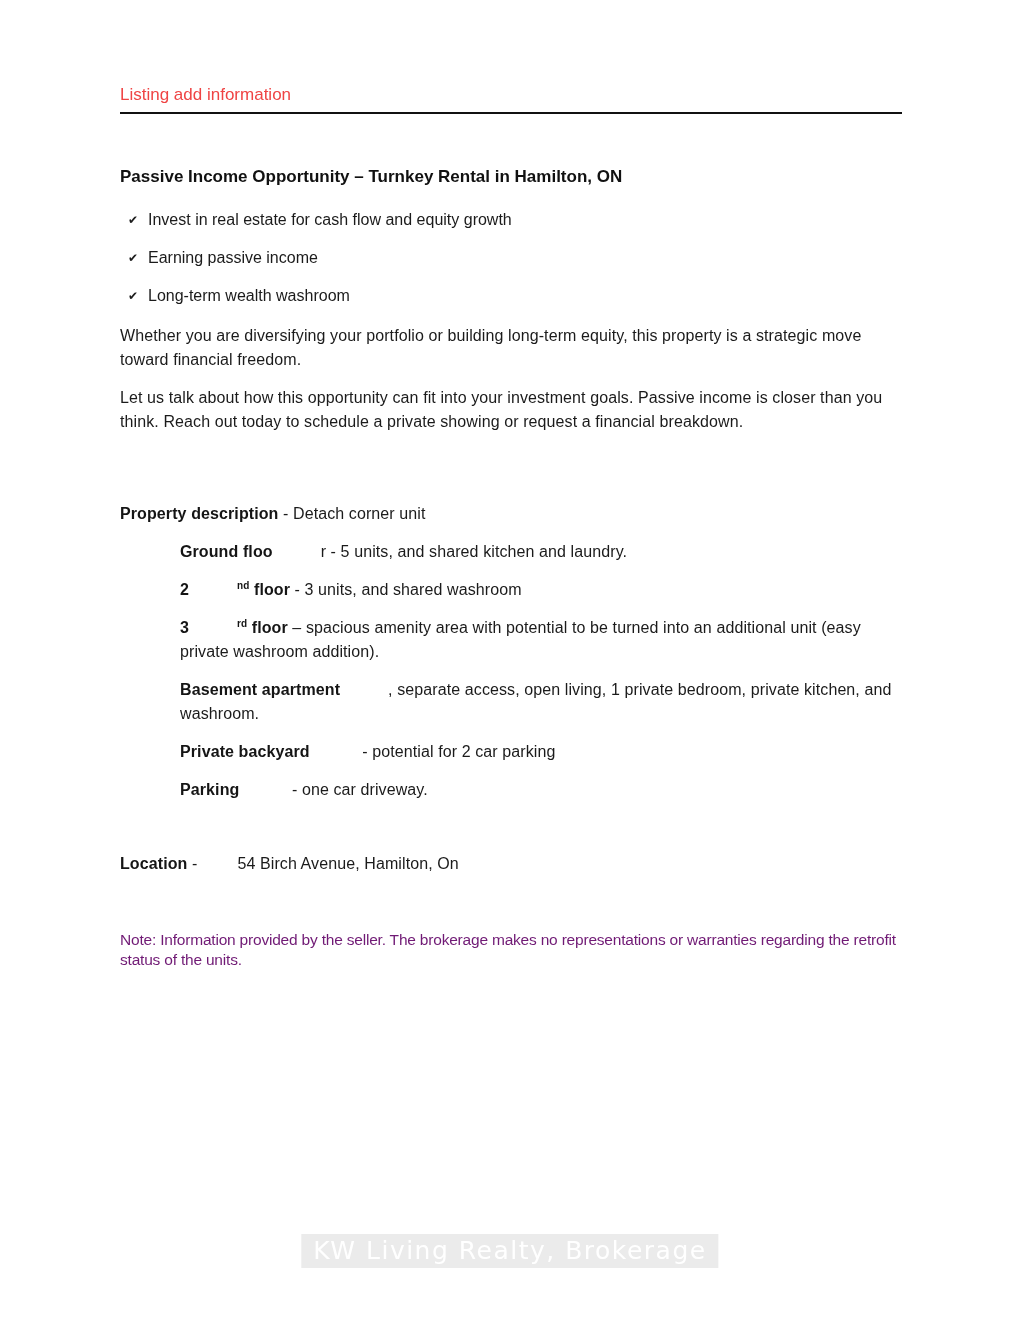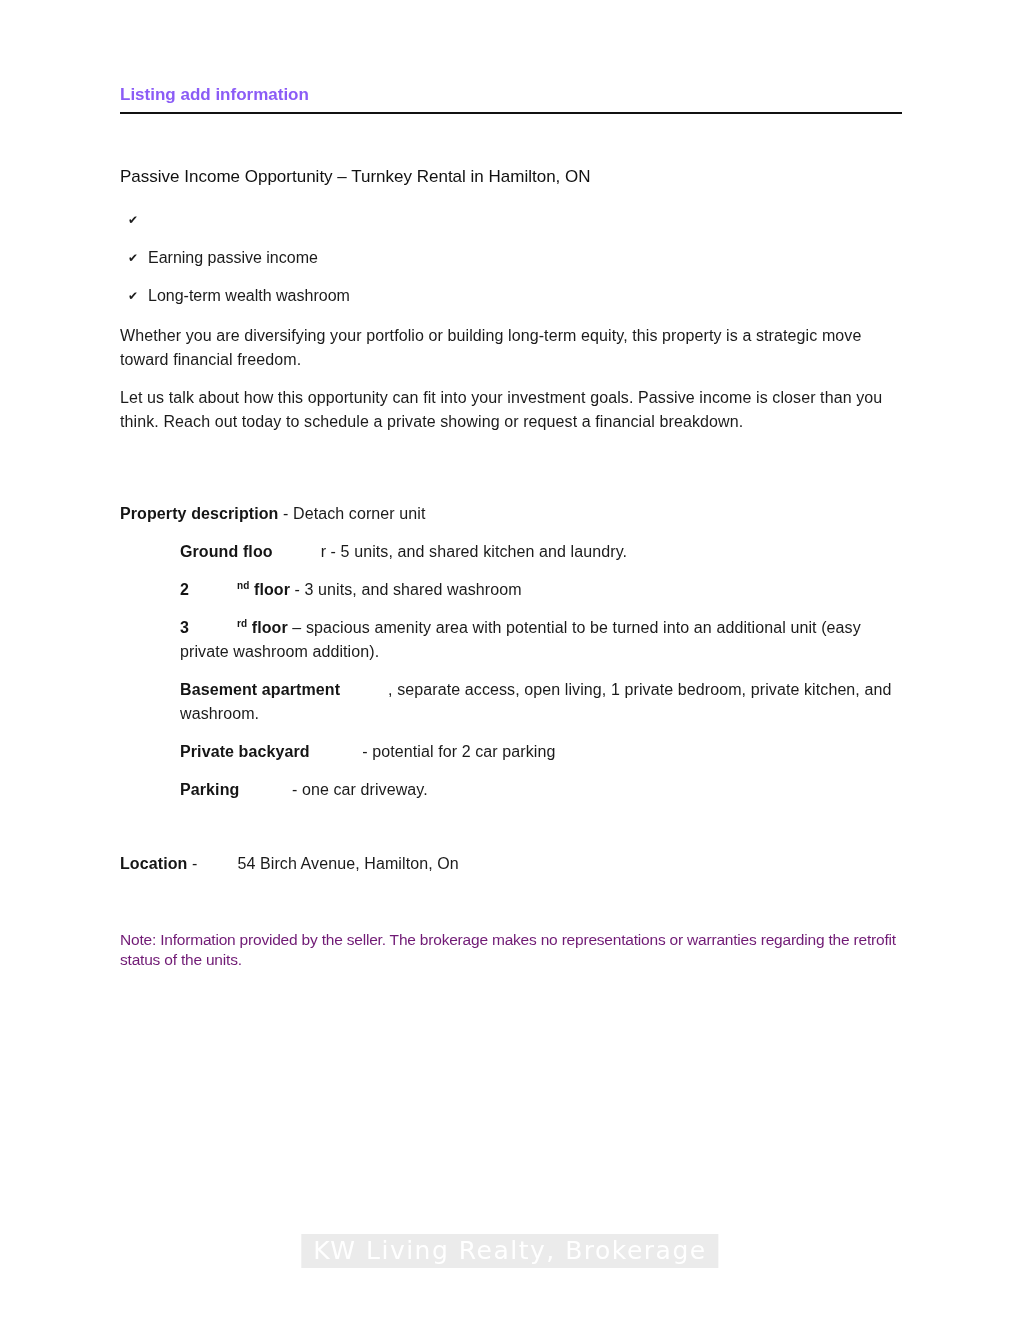--- a/index.html
+++ b/index.html
@@ -10,29 +10,29 @@
     height: 1320px;
     margin: 0 auto;
     background: #ffffff;
     font-family: "Liberation Sans", sans-serif;
     color: #1b1b1b;
     padding: 85px 118px 0 120px;
     overflow: hidden;
   }
   .doc-header h1 {
     font-size: 17px;
-    font-weight: 700;
-    color: #8b5cf6;
+    font-weight: 400;
+    color: #ef4444;
     padding-bottom: 7px;
     border-bottom: 2.5px solid #111111;
   }
   .listing-heading {
     margin-top: 52px;
     font-size: 17px;
-    font-weight: 400;
+    font-weight: 700;
     color: #111111;
     line-height: 22px;
   }
   .checklist {
     list-style: none;
     margin-top: 20px;
   }
   .checklist li {
     display: flex;
     align-items: flex-start;
@@ -96,20 +96,21 @@
 
   <header class="doc-header">
     <h1>Listing add information</h1>
   </header>
 
   <h2 class="listing-heading">Passive Income Opportunity – Turnkey Rental in Hamilton, ON</h2>
 
   <ul class="checklist">
     <li>
       <span class="check">✔</span>
+      <span class="item-text">Invest in real estate for cash flow and equity growth</span>
     </li>
     <li>
       <span class="check">✔</span>
       <span class="item-text">Earning passive income</span>
     </li>
     <li>
       <span class="check">✔</span>
       <span class="item-text">Long-term wealth washroom</span>
     </li>
   </ul>

